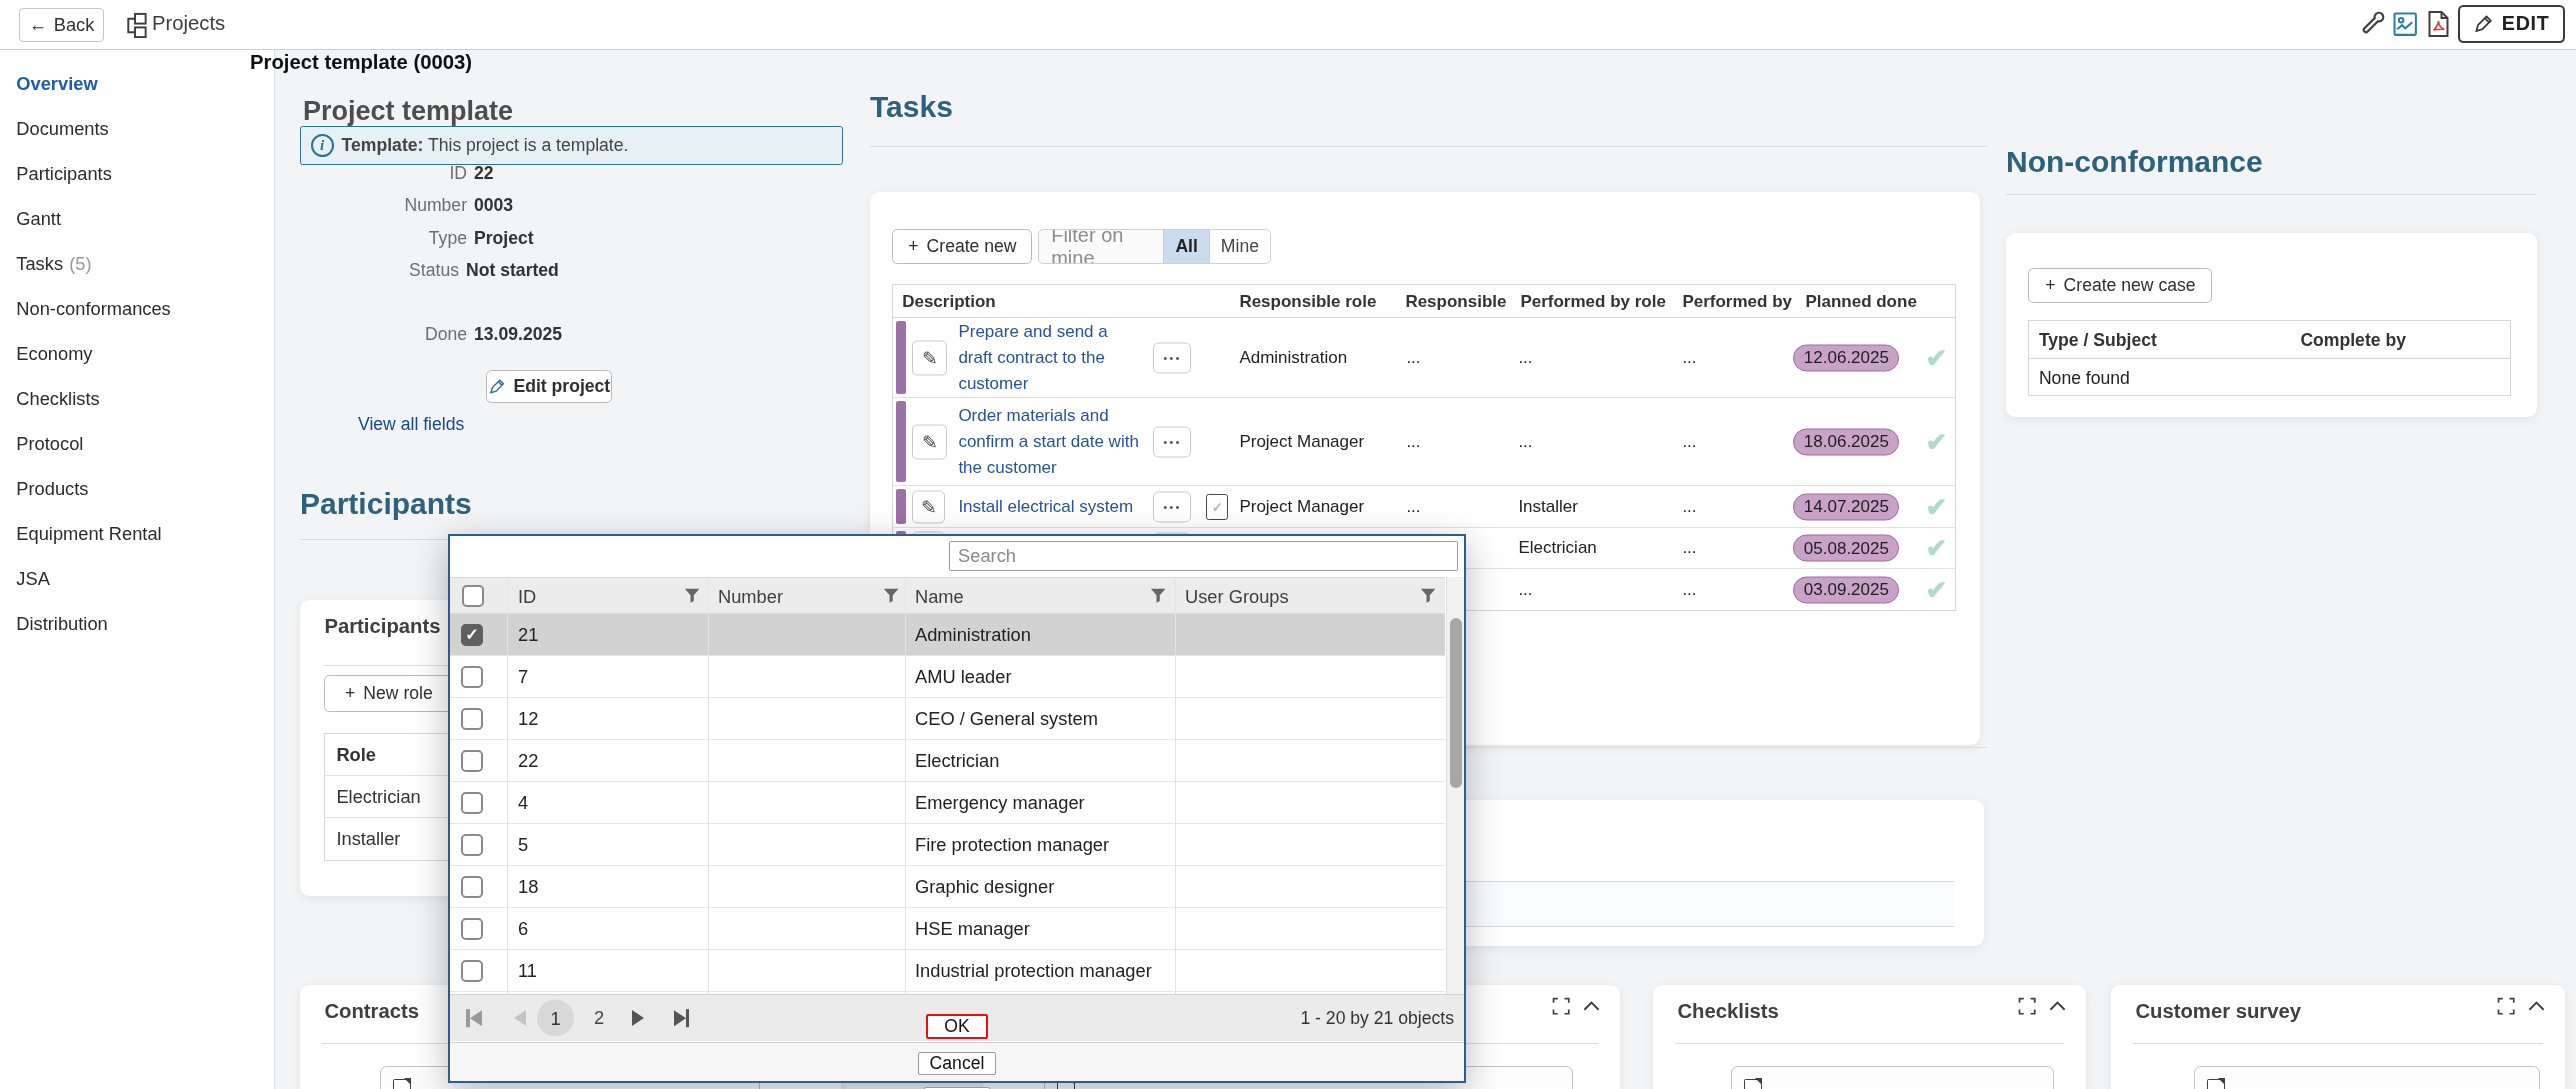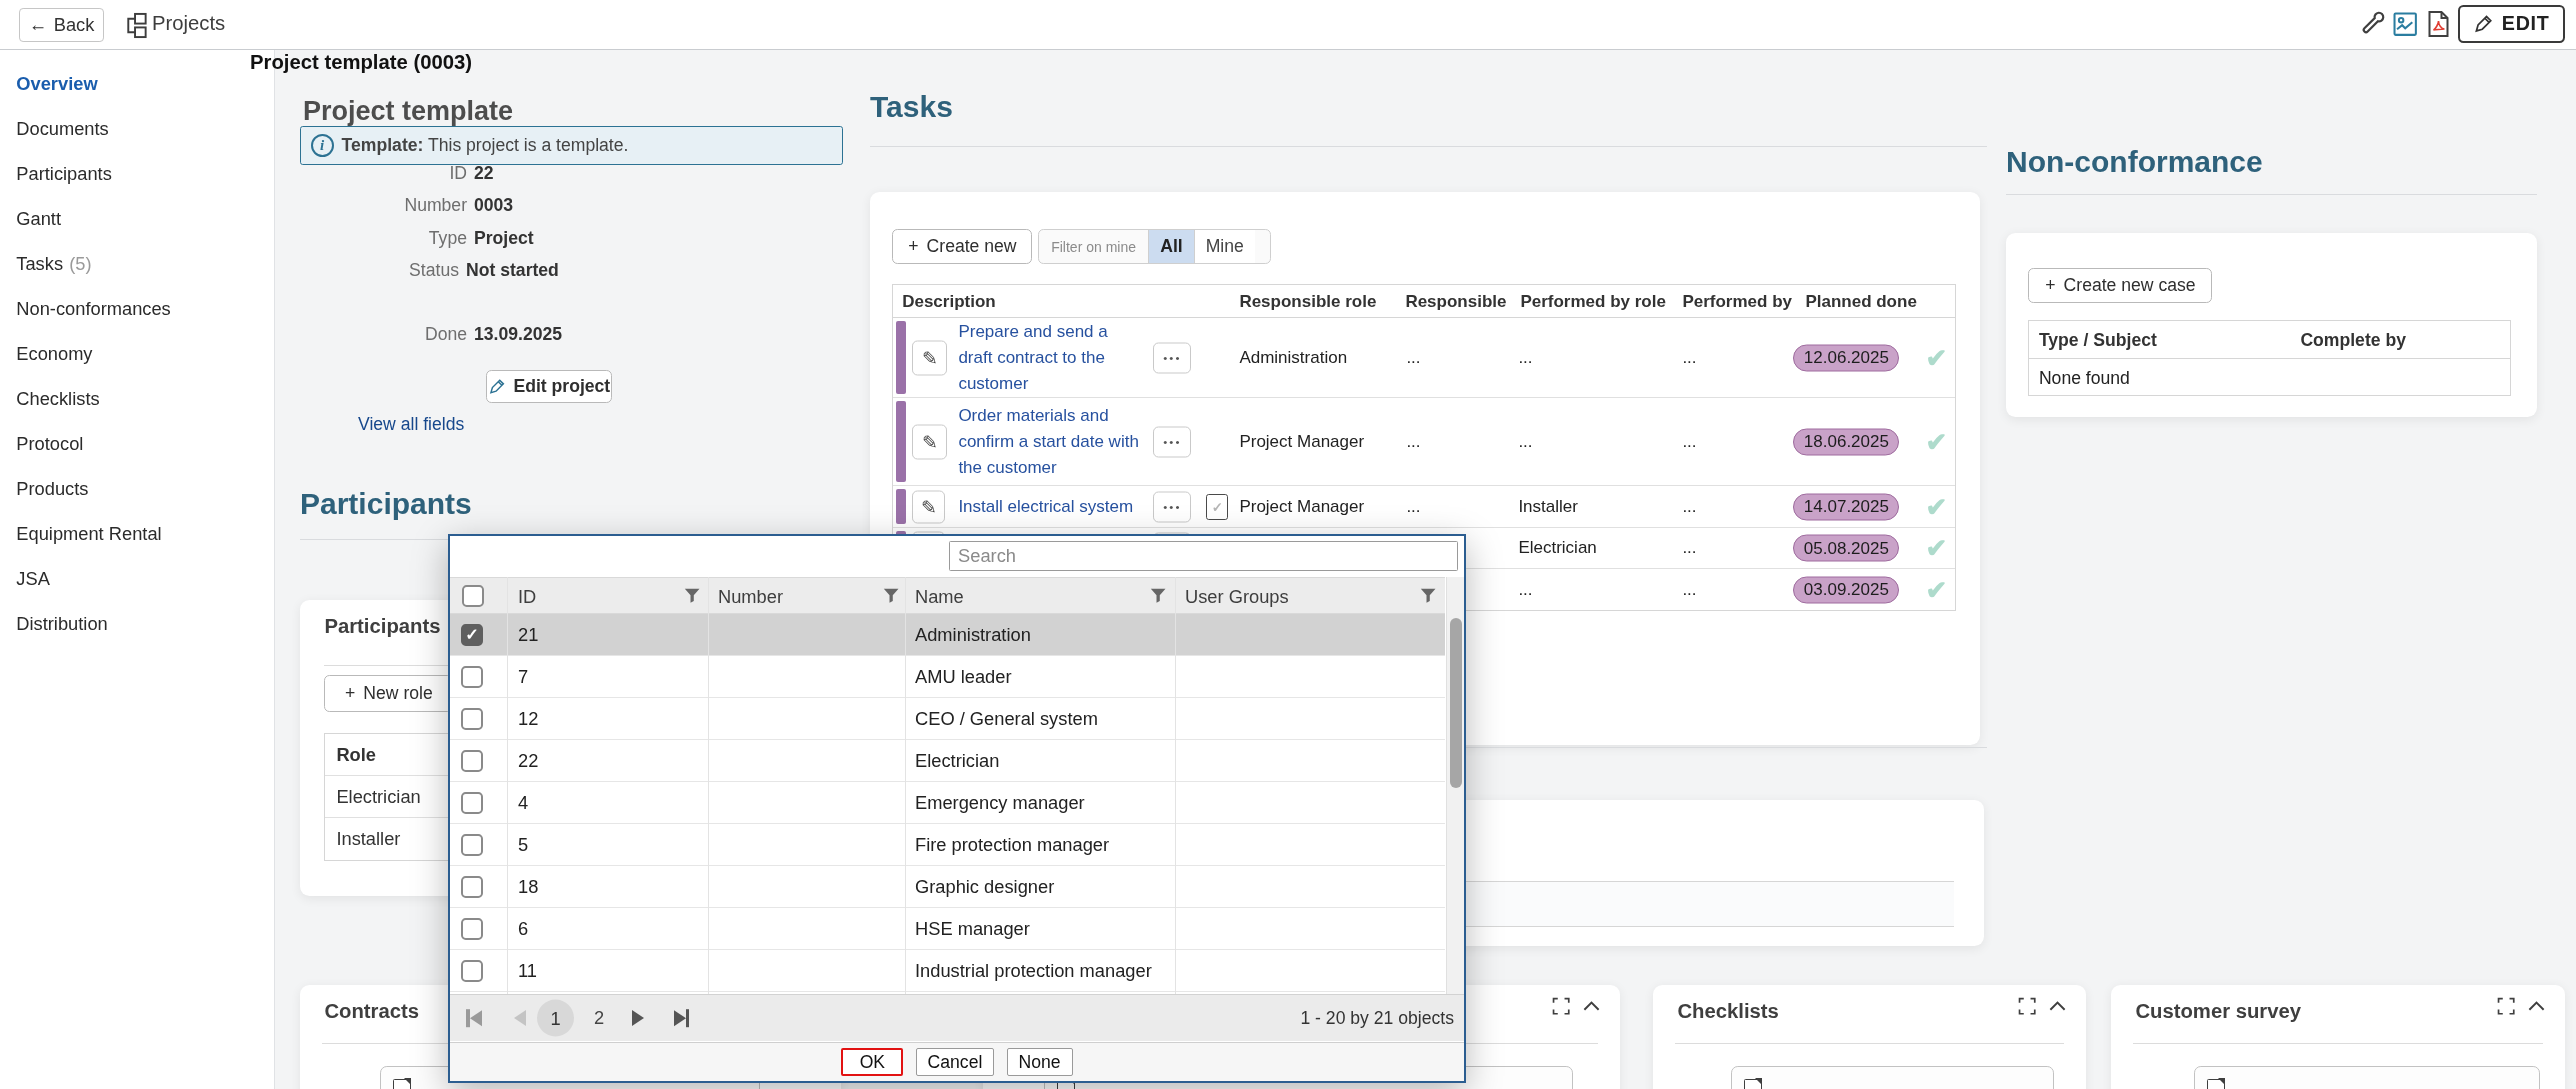--- a/index.html
+++ b/index.html
@@ -49,21 +49,21 @@
   .frow .flab { position:absolute; right:376px; color:#6e6e6e; }
   .frow .fval { position:absolute; left:174px; font-weight:bold; color:#333; }
   .editproj-btn { position:absolute; left:486px; top:370px; width:126px; height:33px; font-size:17.6px; font-weight:bold; }
   .viewall { position:absolute; left:358px; top:414px; font-size:17.6px; color:#17488c; cursor:pointer; }
 
   
   .tasks-card { left:870px; top:192px; width:1110px; height:553px; }
   .createnew { position:absolute; left:22.4px; top:37px; width:140px; height:35px; font-size:17.6px; }
   .seg-group { position:absolute; left:168px; top:37px; width:233px; height:35px; background:#fafafa;
                border:1.4px solid #cfcfcf; border-radius:5.4px; display:flex; align-items:center; overflow:hidden; }
-  .seg-label { font-size:14px; color:#8b8b8b; padding:0 12.2px; }
+  .seg-label { font-size:20px; color:#8b8b8b; padding:0 12.2px; }
   .seg { height:100%; display:flex; align-items:center; padding:0 11px; font-size:17.6px; color:#444;
          cursor:pointer; border-left:1.4px solid #cfcfcf; background:#fff; }
   .seg.sel { background:#ccdcf0; font-weight:bold; color:#222; }
   .ttable { position:absolute; left:22.4px; top:92px; width:1064px; height:327px;
             border:1px solid #d6d6d6; font-size:17px; }
   .thead { position:absolute; left:0; top:0; width:100%; height:33px; border-bottom:1px solid #d6d6d6;
            font-weight:bold; color:#333; }
   .thead span { position:absolute; top:6.8px; }
   .trow { position:absolute; left:0; width:100%; border-bottom:1px solid #e0e0e0; background:#fff; }
   .trow .stripe { position:absolute; left:2.7px; top:2.7px; bottom:2.7px; width:9.5px; background:#9a71a8; border-radius:2px; }
@@ -138,21 +138,21 @@
   .tri-r { width:0; height:0; border-top:8.8px solid transparent; border-bottom:8.8px solid transparent; border-left:12.2px solid #555; }
   .tri-l.lt { border-right-color:#c4c4c4; }
   .pbar { width:3.4px; height:17.6px; background:#9a9a9a; }
   .pbar.dk { background:#555; }
   .pg-cur { position:absolute; left:87px; top:50%; transform:translateY(-50%); width:37px; height:37px;
             border-radius:50%; background:#d8d8d8; display:flex; align-items:center; justify-content:center;
             font-size:18.3px; color:#333; cursor:pointer; }
   .pg-2 { position:absolute; left:144px; top:50%; transform:translateY(-50%); font-size:18.3px; color:#444; cursor:pointer; }
   .pg-info { position:absolute; right:10px; top:50%; transform:translateY(-50%); font-size:17.6px; color:#333; }
   .m-foot { position:absolute; left:0; top:506px; width:1014px; height:39px; background:#f6f6f6;
-            border-top:1px solid #cfcfcf; display:flex; align-items:center; justify-content:center; gap:12.2px; }
+            border-top:1px solid #cfcfcf; display:flex; align-items:center; justify-content:center; gap:12.2px;flex-direction:column; }
   .m-btn { height:28.5px; min-width:62px; padding:0 11px; background:#fff; border:1.7px solid #9a9a9a; border-radius:2px;
            font-size:17.6px; color:#111; display:flex; align-items:center; justify-content:center; cursor:pointer; }
   .m-btn.ok { border:2.4px solid #e21212; }
 
   svg { display:block; }
 </style>
 </head>
 <body>
 
 <div class="screen">

